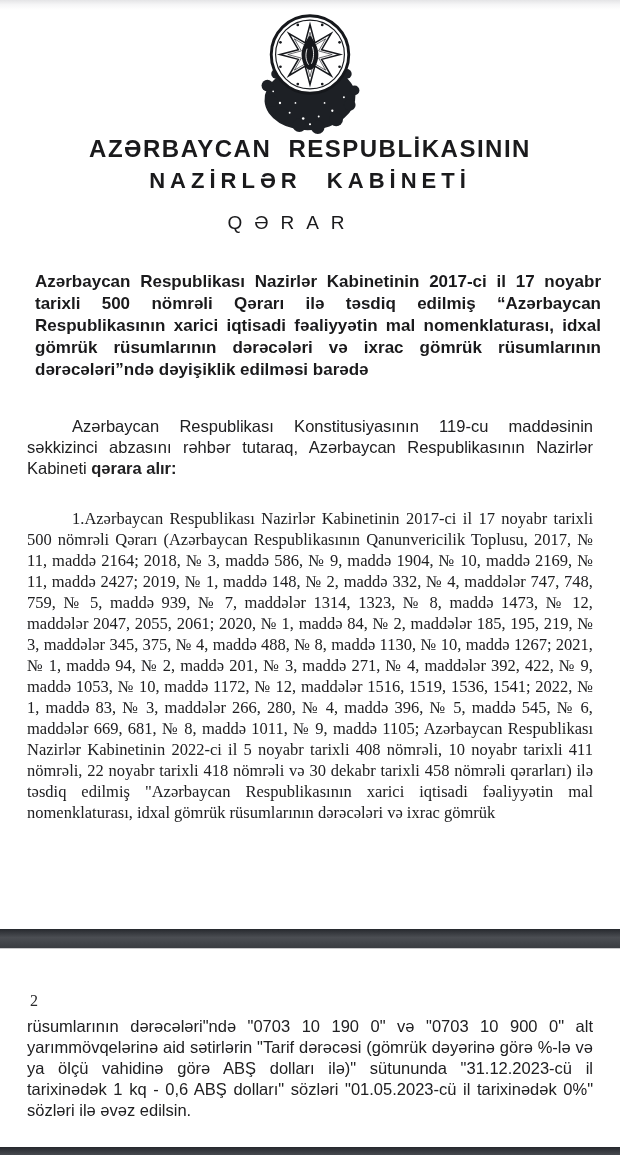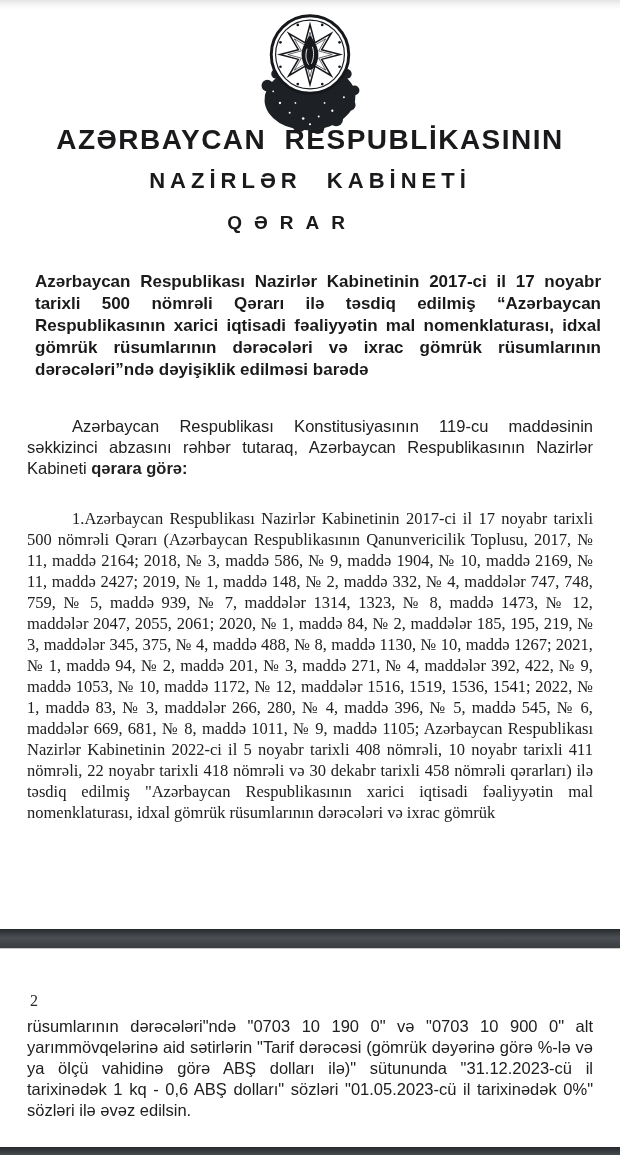--- a/index.html
+++ b/index.html
@@ -21,25 +21,25 @@
   .emblem {
     position: absolute; top: 8px; left: 50%; transform: translateX(-50%);
     width: 108px; height: 126px;
   }
   .emblem svg { display: block; width: 108px; height: 126px; }
 
   .org-line1, .org-line2 {
     position: absolute; left: 0; width: 620px;
     text-align: center; font-weight: bold; color: #1a1a1c;
   }
-  .org-line1 { top: 128px; font-size: 28px; line-height: 24px; letter-spacing: 1.5px; word-spacing: 9px; }
+  .org-line1 { top: 137px; font-size: 24px; line-height: 24px; letter-spacing: 1.5px; word-spacing: 9px; }
   .org-line2 { top: 169px; font-size: 22px; line-height: 24px; letter-spacing: 5px; word-spacing: 14px; }
   .doc-type {
     position: absolute; top: 211px; left: 0; width: 572px;
-    text-align: center; font-weight: bold; font-size: 19px; line-height: 24px;
+    text-align: center; font-weight: normal; font-size: 19px; line-height: 24px;
     letter-spacing: 12px; text-indent: 12px; color: #1a1a1c;
   }
 
   .doc-title {
     position: absolute; top: 263px; left: 27px; width: 566px; margin: 8px;
     font-weight: bold; font-size: 17px; line-height: 22px;
     text-align: justify; color: #1a1a1c;
   }
 
   .preamble, .body-par {
@@ -126,21 +126,21 @@
         <path d="M57.5 40 C59.5 46 58.8 52.5 56.5 57.5" fill="none" stroke="#ffffff" stroke-width="0.9"></path>
       </svg>
     </div>
 
     <div class="org-line1">AZƏRBAYCAN RESPUBLİKASININ</div>
     <div class="org-line2">NAZİRLƏR KABİNETİ</div>
     <div class="doc-type">QƏRAR</div>
 
     <p class="doc-title">Azərbaycan Respublikası Nazirlər Kabinetinin 2017-ci il 17 noyabr tarixli 500 nömrəli Qərarı ilə təsdiq edilmiş “Azərbaycan Respublikasının xarici iqtisadi fəaliyyətin mal nomenklaturası, idxal gömrük rüsumlarının dərəcələri və ixrac gömrük rüsumlarının dərəcələri”ndə dəyişiklik edilməsi barədə</p>
 
-    <p class="preamble"><span>Azərbaycan Respublikası Konstitusiyasının 119-cu maddəsinin səkkizinci abzasını rəhbər tutaraq, Azərbaycan Respublikasının Nazirlər Kabineti </span><b>qərara görə:</b></p>
+    <p class="preamble"><span>Azərbaycan Respublikası Konstitusiyasının 119-cu maddəsinin səkkizinci abzasını rəhbər tutaraq, Azərbaycan Respublikasının Nazirlər Kabineti </span><b>qərara alır:</b></p>
 
     <p class="body-par item">1.Azərbaycan Respublikası Nazirlər Kabinetinin 2017-ci il 17 noyabr tarixli 500 nömrəli Qərarı (Azərbaycan Respublikasının Qanunvericilik Toplusu, 2017, № 11, maddə 2164; 2018, № 3, maddə 586, № 9, maddə 1904, № 10, maddə 2169, № 11, maddə 2427; 2019, № 1, maddə 148, № 2, maddə 332, № 4, maddələr 747, 748, 759, № 5, maddə 939, № 7, maddələr 1314, 1323, № 8, maddə 1473, № 12, maddələr 2047, 2055, 2061; 2020, № 1, maddə 84, № 2, maddələr 185, 195, 219, № 3, maddələr 345, 375, № 4, maddə 488, № 8, maddə 1130, № 10, maddə 1267; 2021, № 1, maddə 94, № 2, maddə 201, № 3, maddə 271, № 4, maddələr 392, 422, № 9, maddə 1053, № 10, maddə 1172, № 12, maddələr 1516, 1519, 1536, 1541; 2022, № 1, maddə 83, № 3, maddələr 266, 280, № 4, maddə 396, № 5, maddə 545, № 6, maddələr 669, 681, № 8, maddə 1011, № 9, maddə 1105; Azərbaycan Respublikası Nazirlər Kabinetinin 2022-ci il 5 noyabr tarixli 408 nömrəli, 10 noyabr tarixli 411 nömrəli, 22 noyabr tarixli 418 nömrəli və 30 dekabr tarixli 458 nömrəli qərarları) ilə təsdiq edilmiş "Azərbaycan Respublikasının xarici iqtisadi fəaliyyətin mal nomenklaturası, idxal gömrük rüsumlarının dərəcələri və ixrac gömrük</p>
   </div>
 
   <div class="page-separator first"></div>
 
   <div class="page page2">
     <div class="page-number">2</div>
     <p class="body-par cont">rüsumlarının dərəcələri"ndə "0703 10 190 0" və "0703 10 900 0" alt yarımmövqelərinə aid sətirlərin "Tarif dərəcəsi (gömrük dəyərinə görə %-lə və ya ölçü vahidinə görə ABŞ dolları ilə)" sütununda "31.12.2023-cü il tarixinədək 1 kq - 0,6 ABŞ dolları" sözləri "01.05.2023-cü il tarixinədək 0%" sözləri ilə əvəz edilsin.</p>
   </div>

